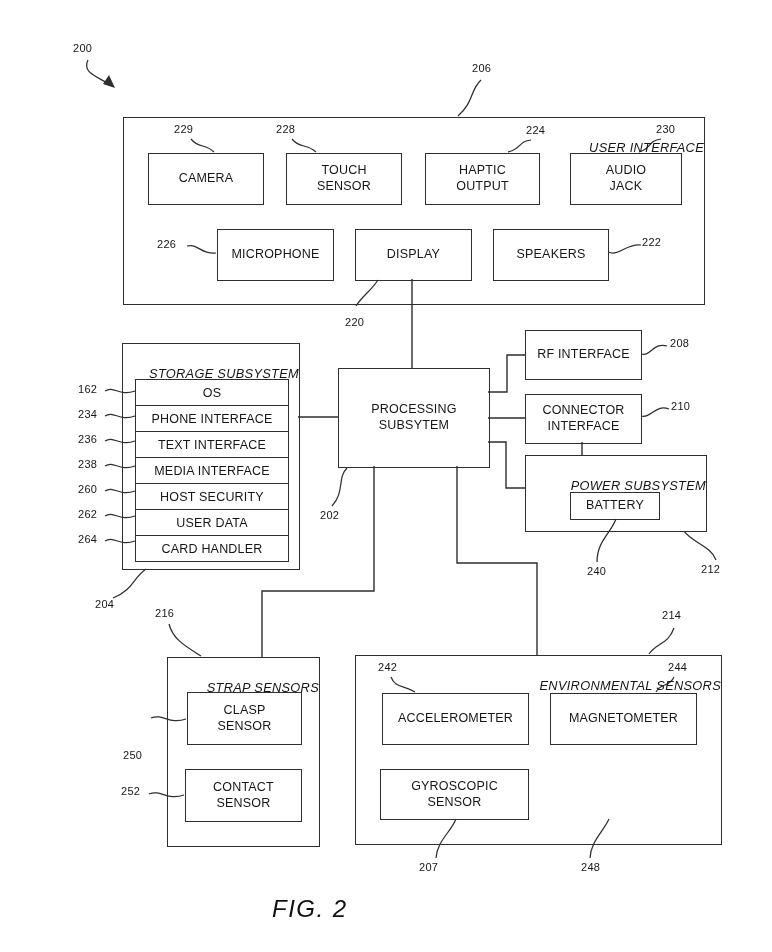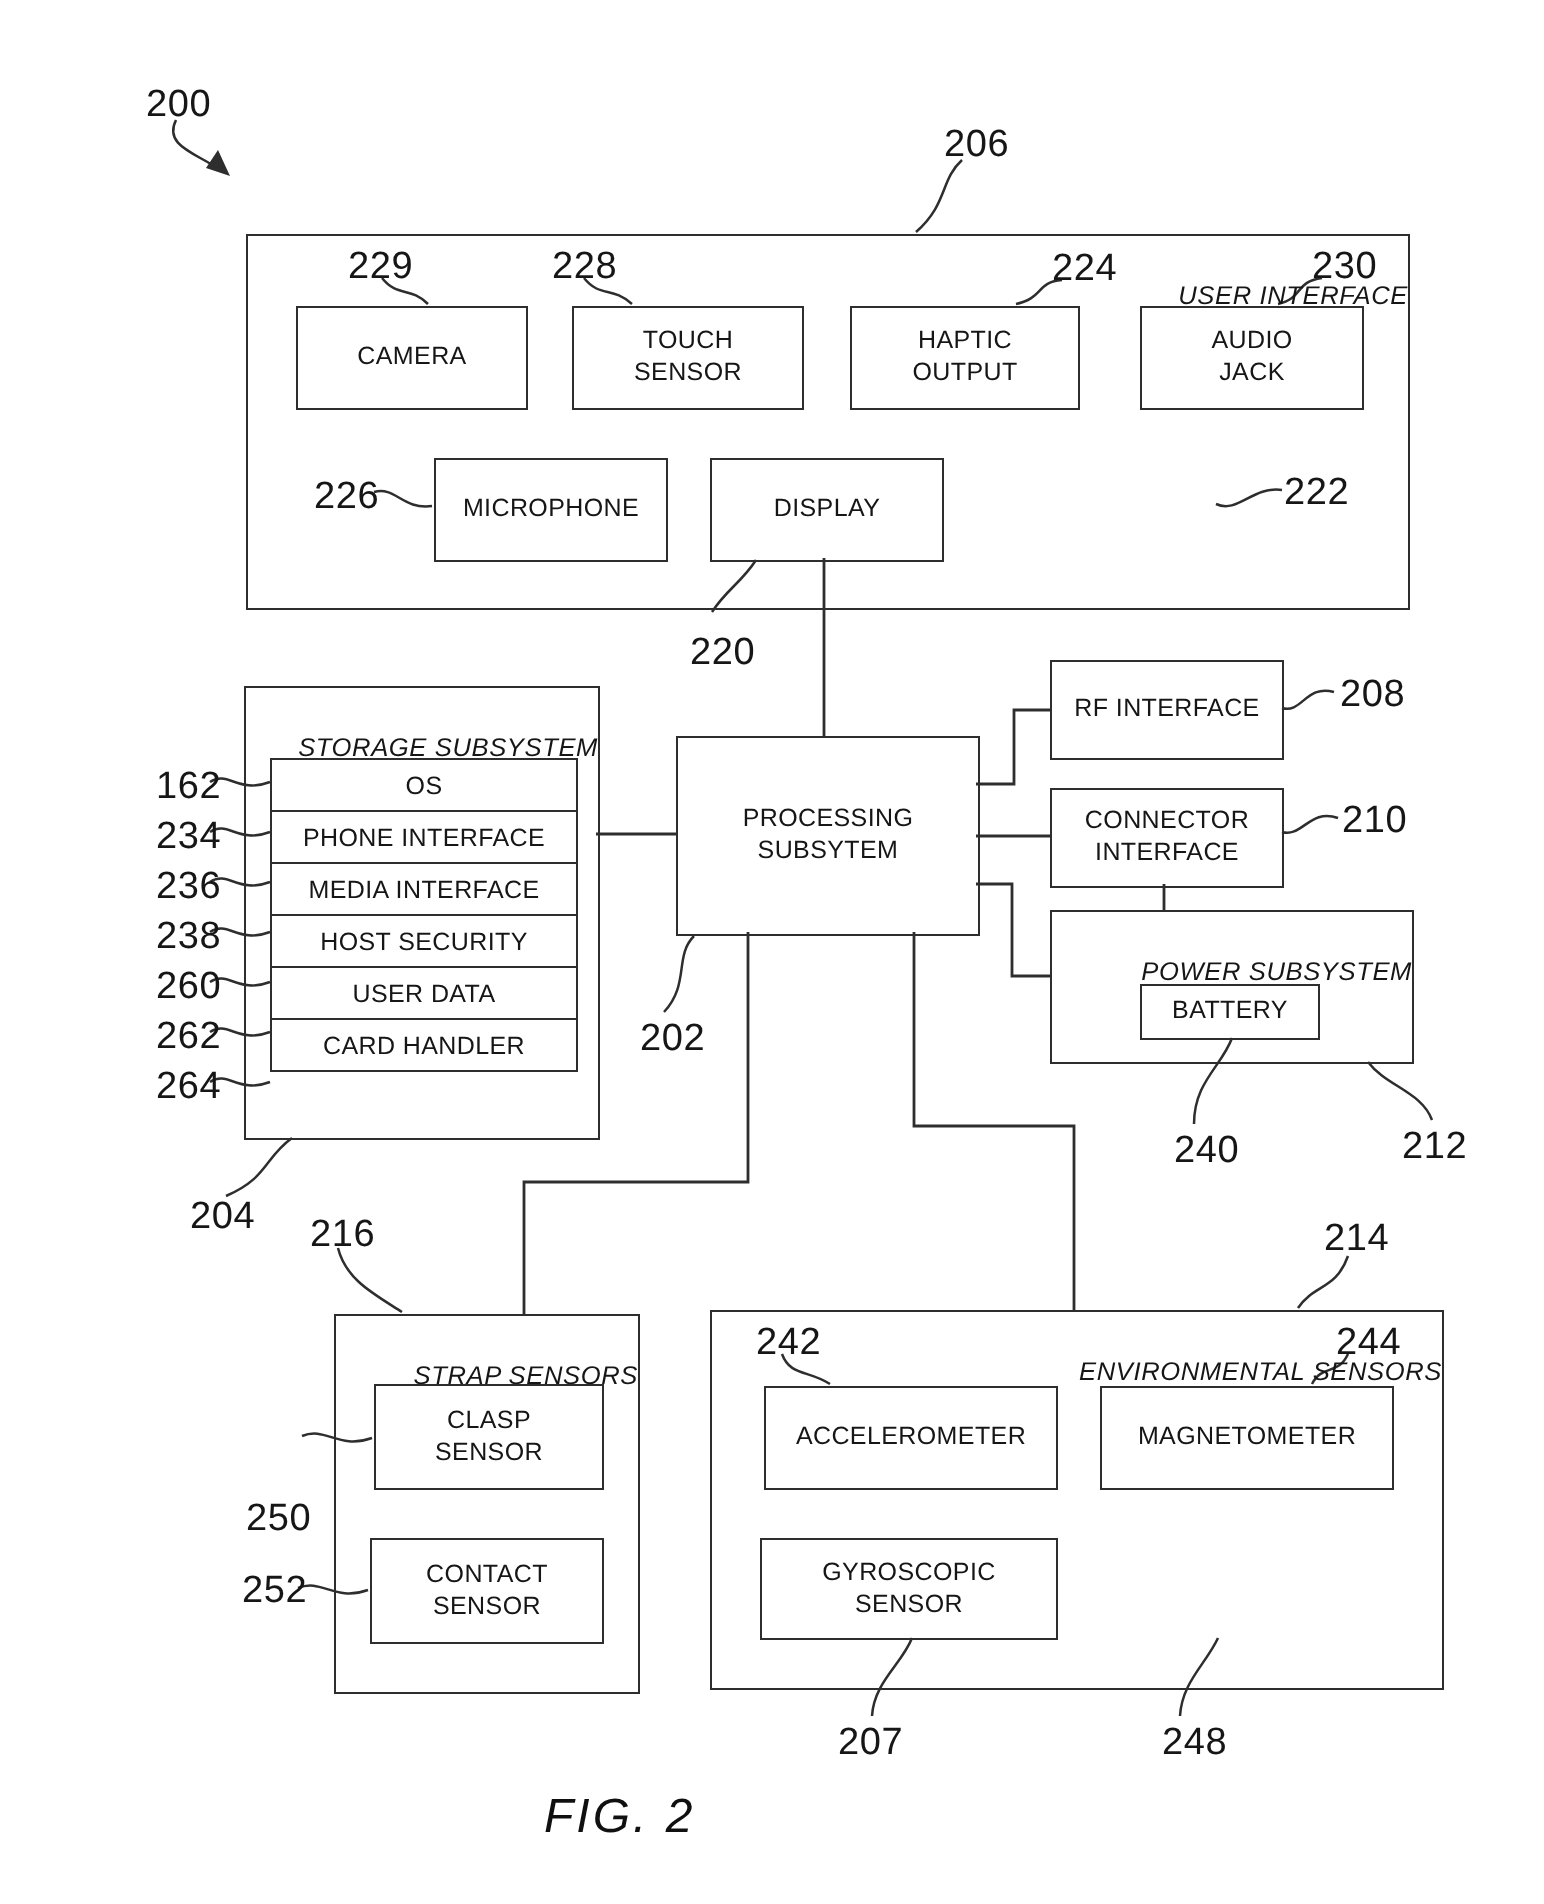--- a/index.html
+++ b/index.html
@@ -15,21 +15,21 @@
     white-space:pre-line;letter-spacing:.2px;background:transparent;
   }
   .frame{
     position:absolute;z-index:1;border:1.5px solid #2e2e2e;background:transparent;
   }
   .frame .frame-title{
     position:absolute;left:0;right:0;top:22px;text-align:right;
     font-size:12.8px;letter-spacing:.3px;font-style:italic;
   }
   .ref{
-    position:absolute;z-index:2;font-size:19px;letter-spacing:.3px;color:#161616;
+    position:absolute;z-index:2;font-size:11px;letter-spacing:.3px;color:#161616;
   }
   .stack{
     position:absolute;z-index:1;border:1.3px solid #2e2e2e;background:transparent;
   }
   .stack .row{
     height:25px;display:flex;align-items:center;justify-content:center;
     font-size:12.5px;letter-spacing:.2px;border-top:1.3px solid #2e2e2e;
   }
   .stack .row:first-child{border-top:none;text-align:center;}
   .fig-caption{
@@ -109,28 +109,30 @@
   <div class="box" style="left:570px;top:153px;width:110px;height:50px">AUDIO
 JACK</div>
   <div class="ref" style="left:656px;top:123px">230</div>
 
   <div class="box" style="left:217px;top:229px;width:115px;height:50px">MICROPHONE</div>
   <div class="ref" style="left:157px;top:238px">226</div>
 
   <div class="box" style="left:355px;top:229px;width:115px;height:50px">DISPLAY</div>
   <div class="ref" style="left:345px;top:316px">220</div>
 
+  <div class="box" style="left:493px;top:229px;width:114px;height:50px">SPEAKERS</div>
   <div class="ref" style="left:642px;top:236px">222</div>
 
   <div class="frame" style="left:122px;top:343px;width:176px;height:225px">
     <div class="frame-title">STORAGE SUBSYSTEM</div>
   </div>
   <div class="stack" style="left:135px;top:379px;width:152px">
     <div class="row">OS</div>
     <div class="row">PHONE INTERFACE</div>
+    <div class="row">TEXT INTERFACE</div>
     <div class="row">MEDIA INTERFACE</div>
     <div class="row">HOST SECURITY</div>
     <div class="row">USER DATA</div>
     <div class="row">CARD HANDLER</div>
   </div>
   <div class="ref" style="left:95px;top:598px">204</div>
   <div class="ref" style="left:78px;top:383px">162</div>
   <div class="ref" style="left:78px;top:408px">234</div>
   <div class="ref" style="left:78px;top:433px">236</div>
   <div class="ref" style="left:78px;top:458px">238</div>

